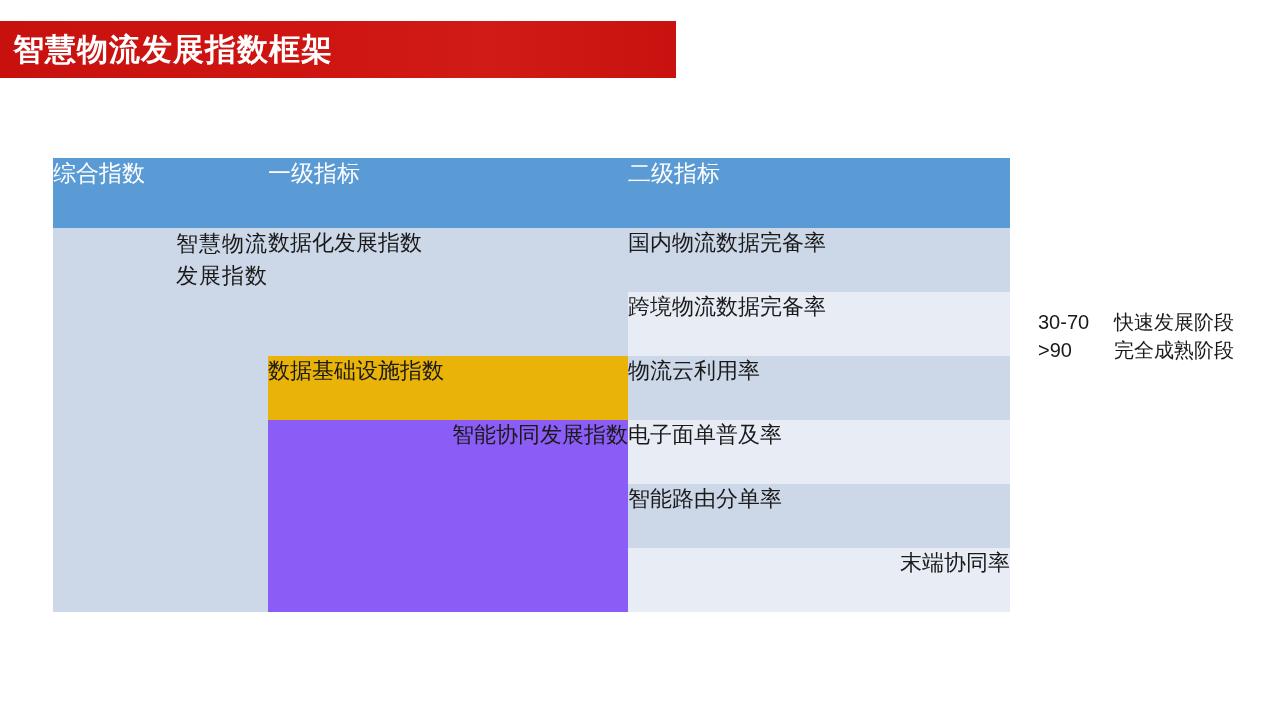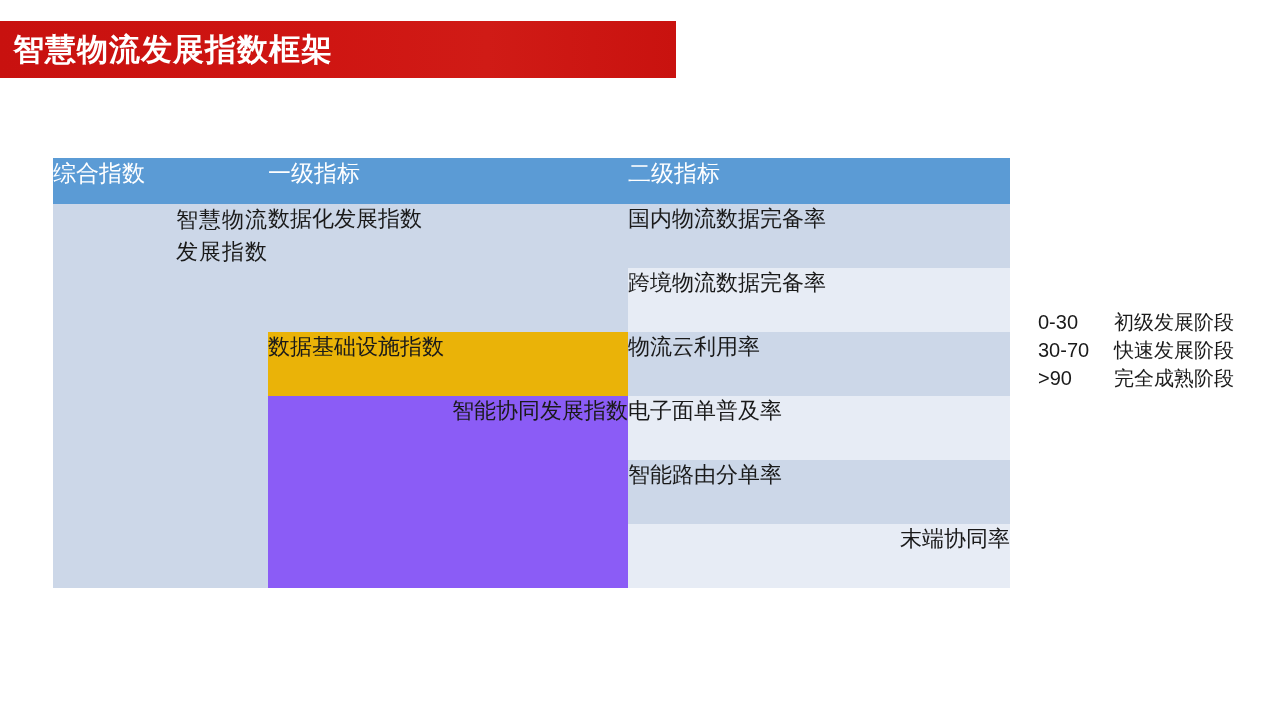--- a/index.html
+++ b/index.html
@@ -56,21 +56,21 @@
     padding: 0;
     vertical-align: top;
   }
 
   .col-a { width: 215px; }
   .col-b { width: 360px; }
   .col-c { width: 382px; }
 
   
   .hdr {
-    height: 46px;
+    height: 70px;
     background: #5b9bd5;
     color: #ffffff;
     font-size: 23px;
     font-weight: normal;
     text-align: left;
     vertical-align: middle;
     padding: 0 0 0 13px;
     box-sizing: border-box;
     border-right: 2px solid #ffffff;
     border-bottom: 2px solid #ffffff;
@@ -179,24 +179,20 @@
     </tr>
 
     <tr class="row-sub">
       <td class="cell last bg-blue-pale nobottom">末端协同率</td>
     </tr>
   </tbody>
 </table>
 
 <div class="legend">
   <div class="legend-row">
-    <span class="legend-range">0-30</span>
-    <span class="legend-label">初级发展阶段</span>
-  </div>
-  <div class="legend-row">
     <span class="legend-range">30-70</span>
     <span class="legend-label">快速发展阶段</span>
   </div>
   <div class="legend-row">
     <span class="legend-range">&gt;90</span>
     <span class="legend-label">完全成熟阶段</span>
   </div>
 </div>
 
 </body></html>

